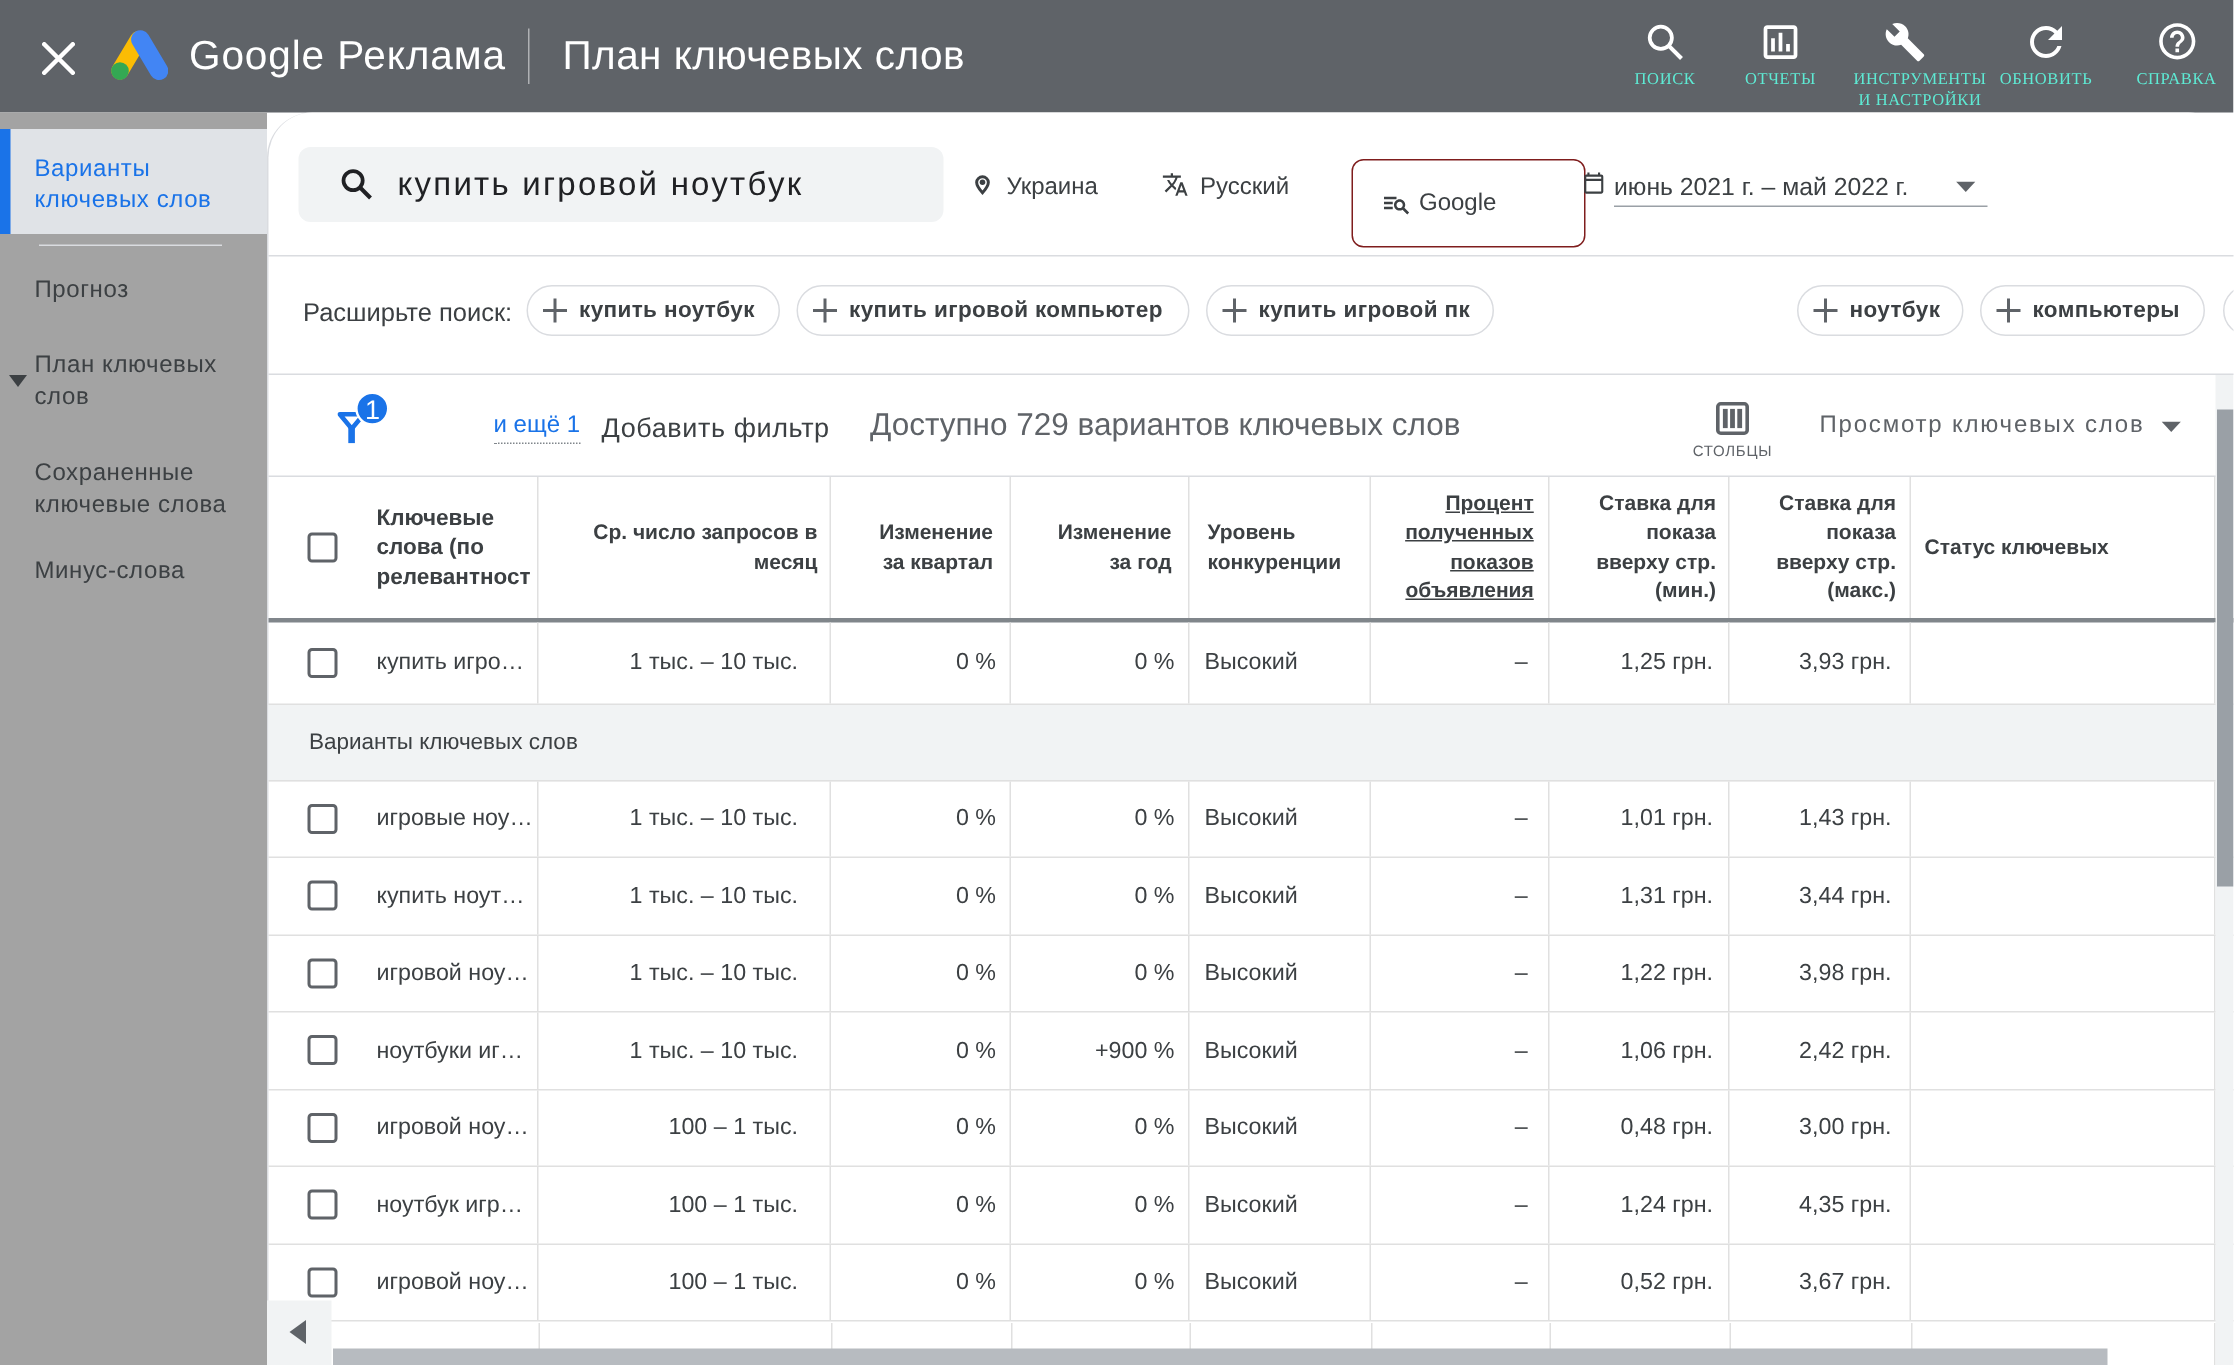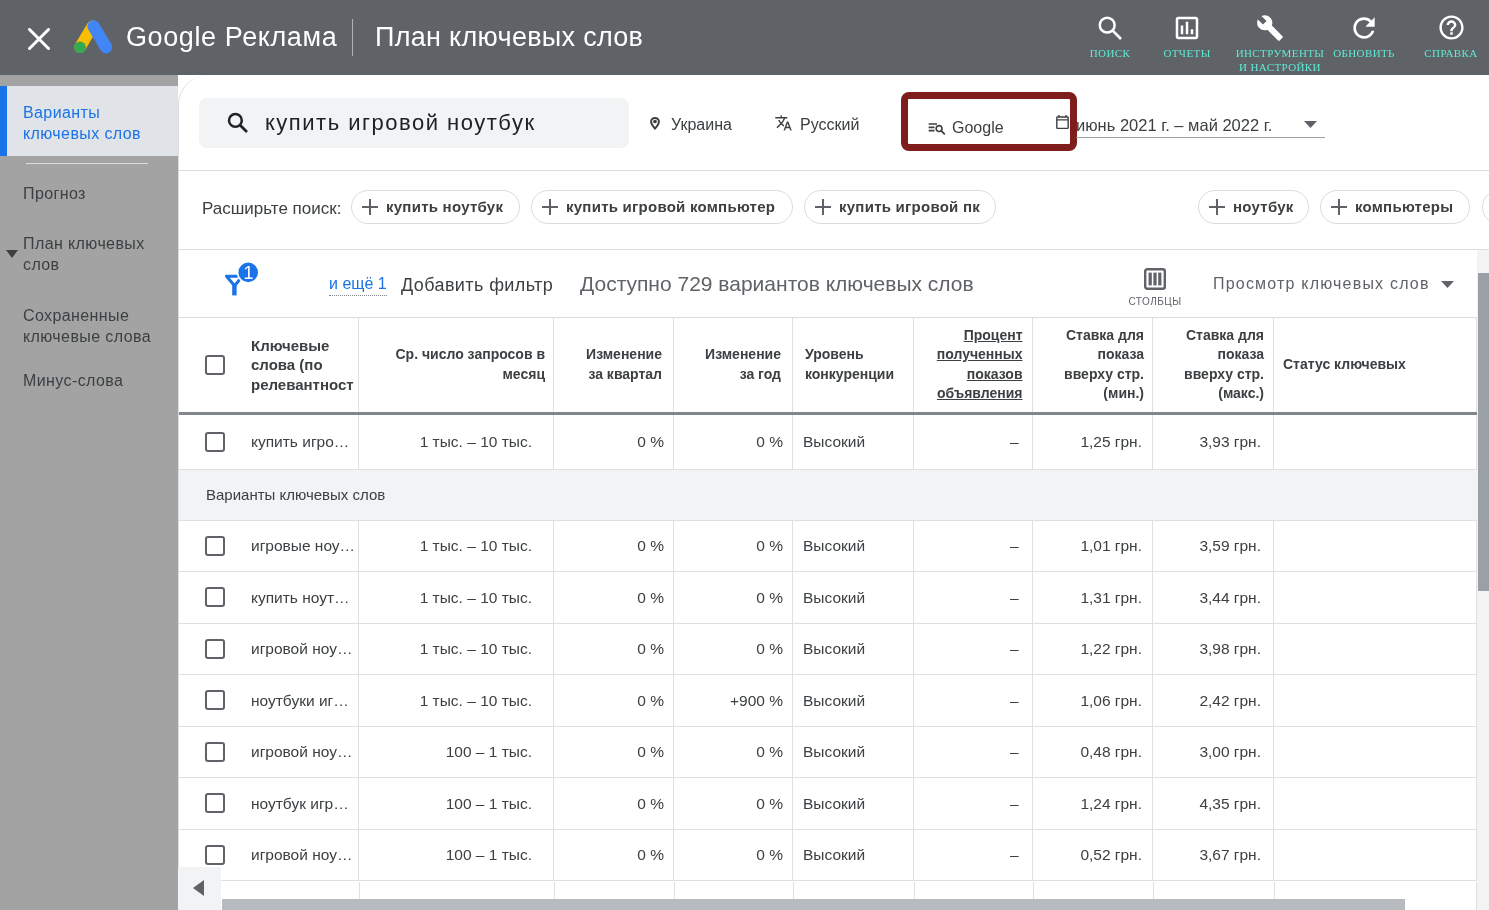--- a/index.html
+++ b/index.html
@@ -27,21 +27,21 @@
 
 
 #content { position:absolute; left:178px; top:75px; width:1311px; height:835px; background:#fff; border-left:1px solid #dadce0;border-radius:30px; }
 .hline { position:absolute; left:0; width:1311px; height:1px; background:#dadce0; }
 
 
 #searchbox { position:absolute; left:20px; top:23px; width:430px; height:50px; border-radius:8px; background:#f1f3f4; }
 #searchbox svg { position:absolute; left:28px; top:14px; }
 #searchbox .q { position:absolute; left:66px; top:0; line-height:50px; font-size:22px; letter-spacing:1.5px; color:#202124; }
 .toplabel { position:absolute; top:38px; height:24px; line-height:24px; font-size:16px; color:#3c4043; }
-#netbtn { position:absolute; left:722px; top:17px; width:176px; height:59px; border:7px solid #7f1d1d; border-radius:8px; }
+#netbtn { position:absolute; left:722px; top:31px; width:156px; height:59px; border:1px solid #7f1d1d; border-radius:8px; }
 
 
 #expand-label { position:absolute; left:23px; top:124px; font-size:17px; color:#3c4043; }
 .chip { position:absolute; top:115px; height:34px; border:1px solid #dadce0; border-radius:17px;
   font-size:15px; font-weight:bold; letter-spacing:0.25px; color:#3c4043; line-height:32px; white-space:nowrap; }
 .chip .plus { display:inline-block; width:16px; height:16px; margin:8px 8px 0 10px; vertical-align:top; position:relative; }
 .chip .plus:before { content:""; position:absolute; left:7.2px; top:0; width:1.8px; height:16px; background:#5f6368; }
 .chip .plus:after { content:""; position:absolute; left:0; top:7.2px; width:16px; height:1.8px; background:#5f6368; }
 
 
@@ -233,21 +233,21 @@
       </div>
       <div class="srow">Варианты ключевых слов</div>
       <div class="trow drow">
         <div class="c1"><div class="cb" style="top:15px"></div>игровые ноу…</div>
         <div class="c2 r">1 тыс. – 10 тыс.</div>
         <div class="c3 r">0 %</div>
         <div class="c4 r">0 %</div>
         <div class="c5">Высокий</div>
         <div class="c6 r">–</div>
         <div class="c7 r">1,01 грн.</div>
-        <div class="c8 r">3,59 грн.</div>
+        <div class="c8 r">1,43 грн.</div>
         <div class="c9"></div>
       </div>
       <div class="trow drow">
         <div class="c1"><div class="cb" style="top:15px"></div>купить ноут…</div>
         <div class="c2 r">1 тыс. – 10 тыс.</div>
         <div class="c3 r">0 %</div>
         <div class="c4 r">0 %</div>
         <div class="c5">Высокий</div>
         <div class="c6 r">–</div>
         <div class="c7 r">1,31 грн.</div>

